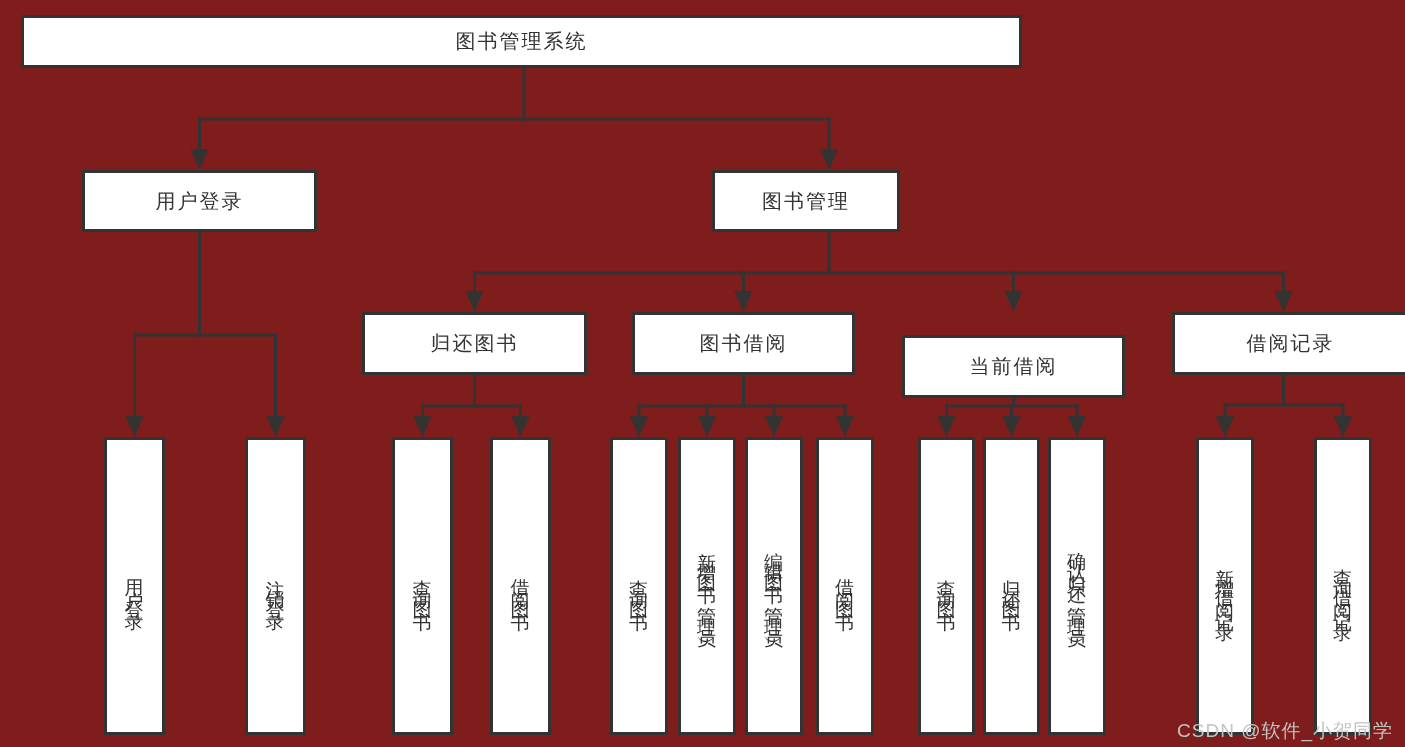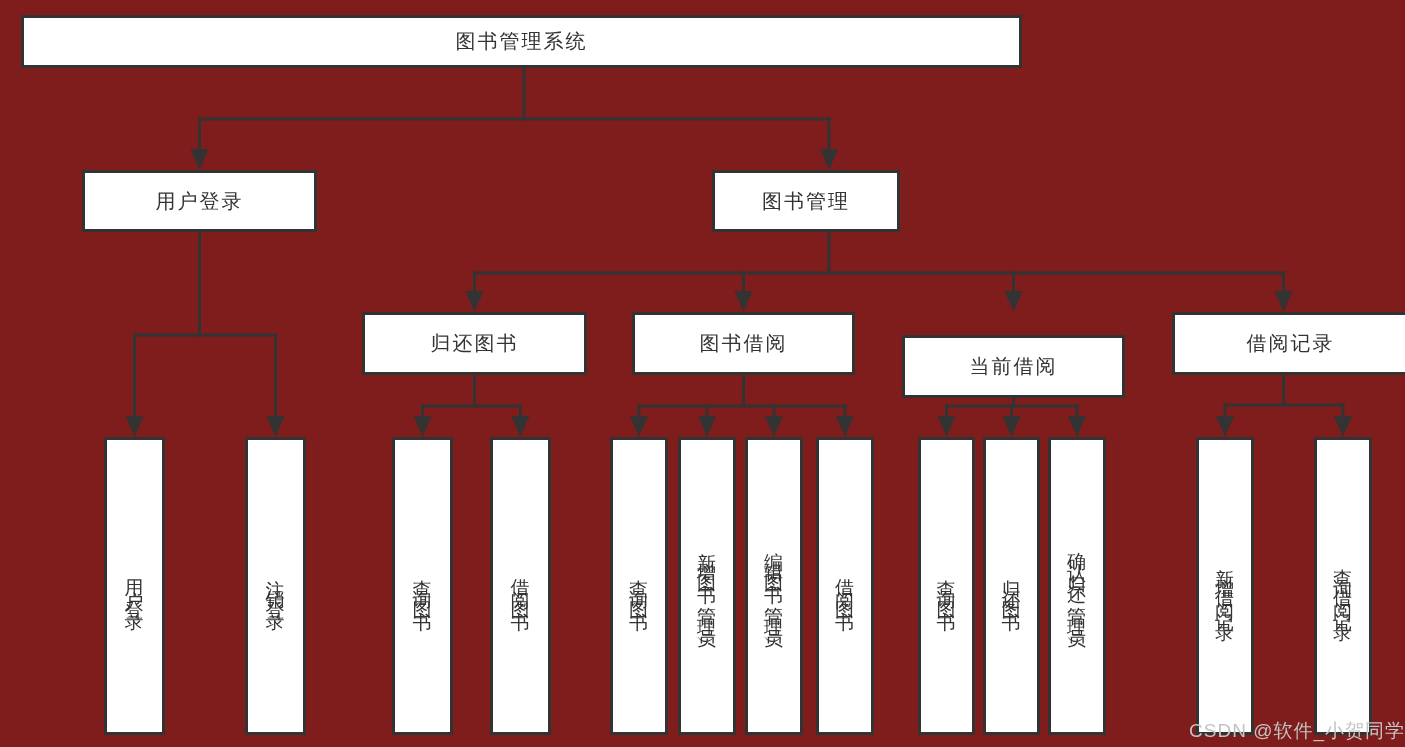--- a/index.html
+++ b/index.html
@@ -15,21 +15,21 @@
     display:flex; align-items:center; justify-content:center;
     color:#333333;
   }
   .node.h { font-size:20px; letter-spacing:2px; white-space:nowrap; }
   .node.v { font-size:19px; }
   .node.v .lbl {
     writing-mode:vertical-rl; text-orientation:mixed;
     letter-spacing:11px; line-height:1;
   }
   .watermark {
-    position:absolute; right:0; bottom:3px;
+    position:absolute; right:12px; bottom:3px;
     font-size:19px; color:#c3c3c3; letter-spacing:1px; white-space:nowrap;
   }
 </style>
 </head>
 <body>
 
 <div id="canvas">
   <svg id="wires" xmlns="http://www.w3.org/2000/svg" viewBox="0 0 1405 747">
       <line x1="524" y1="68" x2="524" y2="119" stroke="#333333" stroke-width="3" stroke-linecap="square"></line>
       <line x1="199.5" y1="119" x2="829" y2="119" stroke="#333333" stroke-width="3" stroke-linecap="square"></line>

